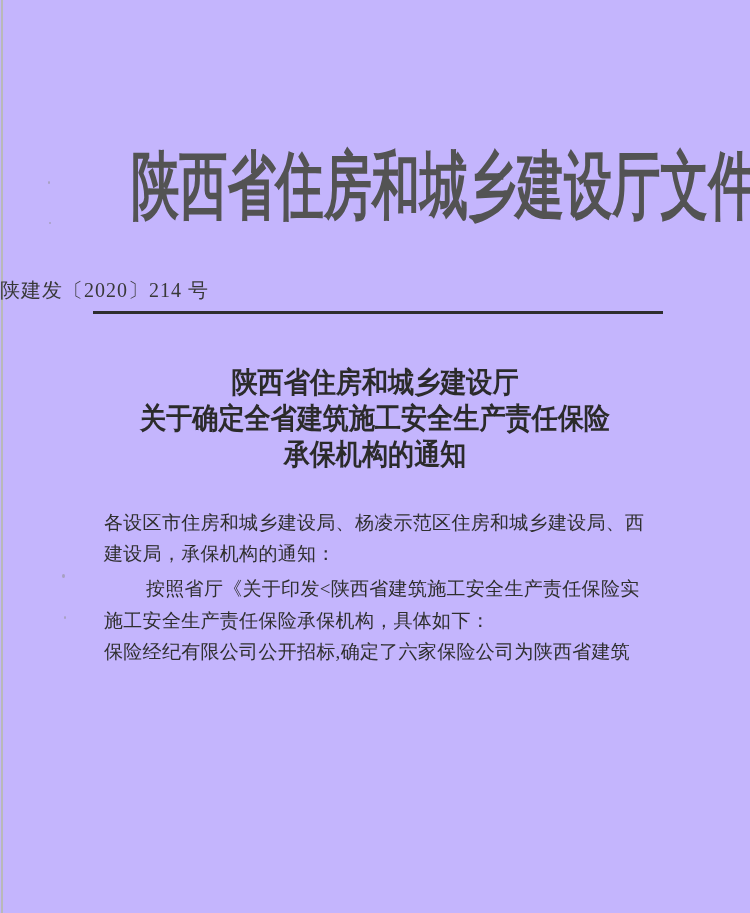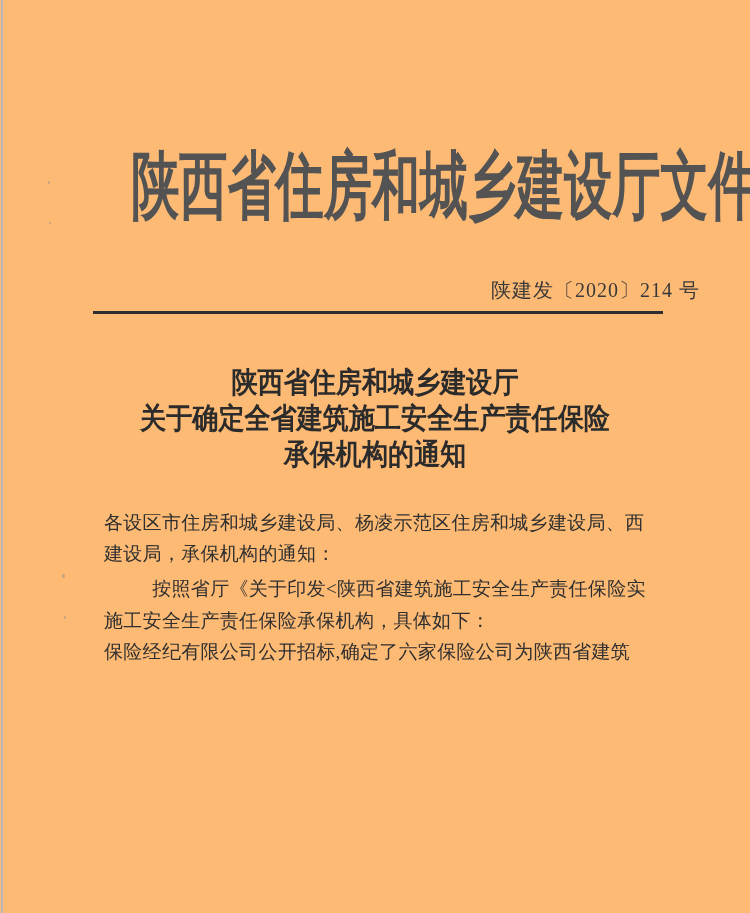--- a/index.html
+++ b/index.html
@@ -4,21 +4,21 @@
 <style>
   html, body {
     margin: 0;
     padding: 0;
     background: #ffffff;
   }
   .page {
     position: relative;
     width: 750px;
     height: 913px;
-    background: #fdba74;
+    background: #c4b5fd;
     overflow: hidden;
     font-family: "Liberation Serif", "DejaVu Serif", serif;
     color: #2f2f2f;
   }
   
   .edge-line {
     position: absolute;
     left: 1px;
     top: 0;
     width: 2px;
@@ -43,21 +43,21 @@
     letter-spacing: 0;
   }
   
   .doc-number {
     position: absolute;
     top: 276px;
     left: 0;
     width: 700px;
     height: 28px;
     line-height: 28px;
-    text-align: right;
+    text-align: left;
     font-size: 20px;
     letter-spacing: 1px;
     white-space: nowrap;
     color: #383838;
   }
   
   .divider {
     position: absolute;
     top: 311px;
     left: 93px;
@@ -92,21 +92,21 @@
     font-size: 19px;
     color: #2f2f2f;
     letter-spacing: 0.3px;
   }
   .bline {
     height: 31.2px;
     line-height: 31.2px;
     white-space: nowrap;
   }
   .bline.indent { padding-left: 42px; }
-  .bline.para-gap { margin-top: 4px; text-align: center; }
+  .bline.para-gap { margin-top: 4px; }
   
   .speck {
     position: absolute;
     border-radius: 50%;
     background: #8f8f8f;
     opacity: 0.55;
   }
   .speck.s1 { left: 48px; top: 181px; width: 2px; height: 3px; }
   .speck.s2 { left: 49px; top: 222px; width: 2px; height: 2px; }
   .speck.s3 { left: 62px; top: 574px; width: 3px; height: 4px; }

